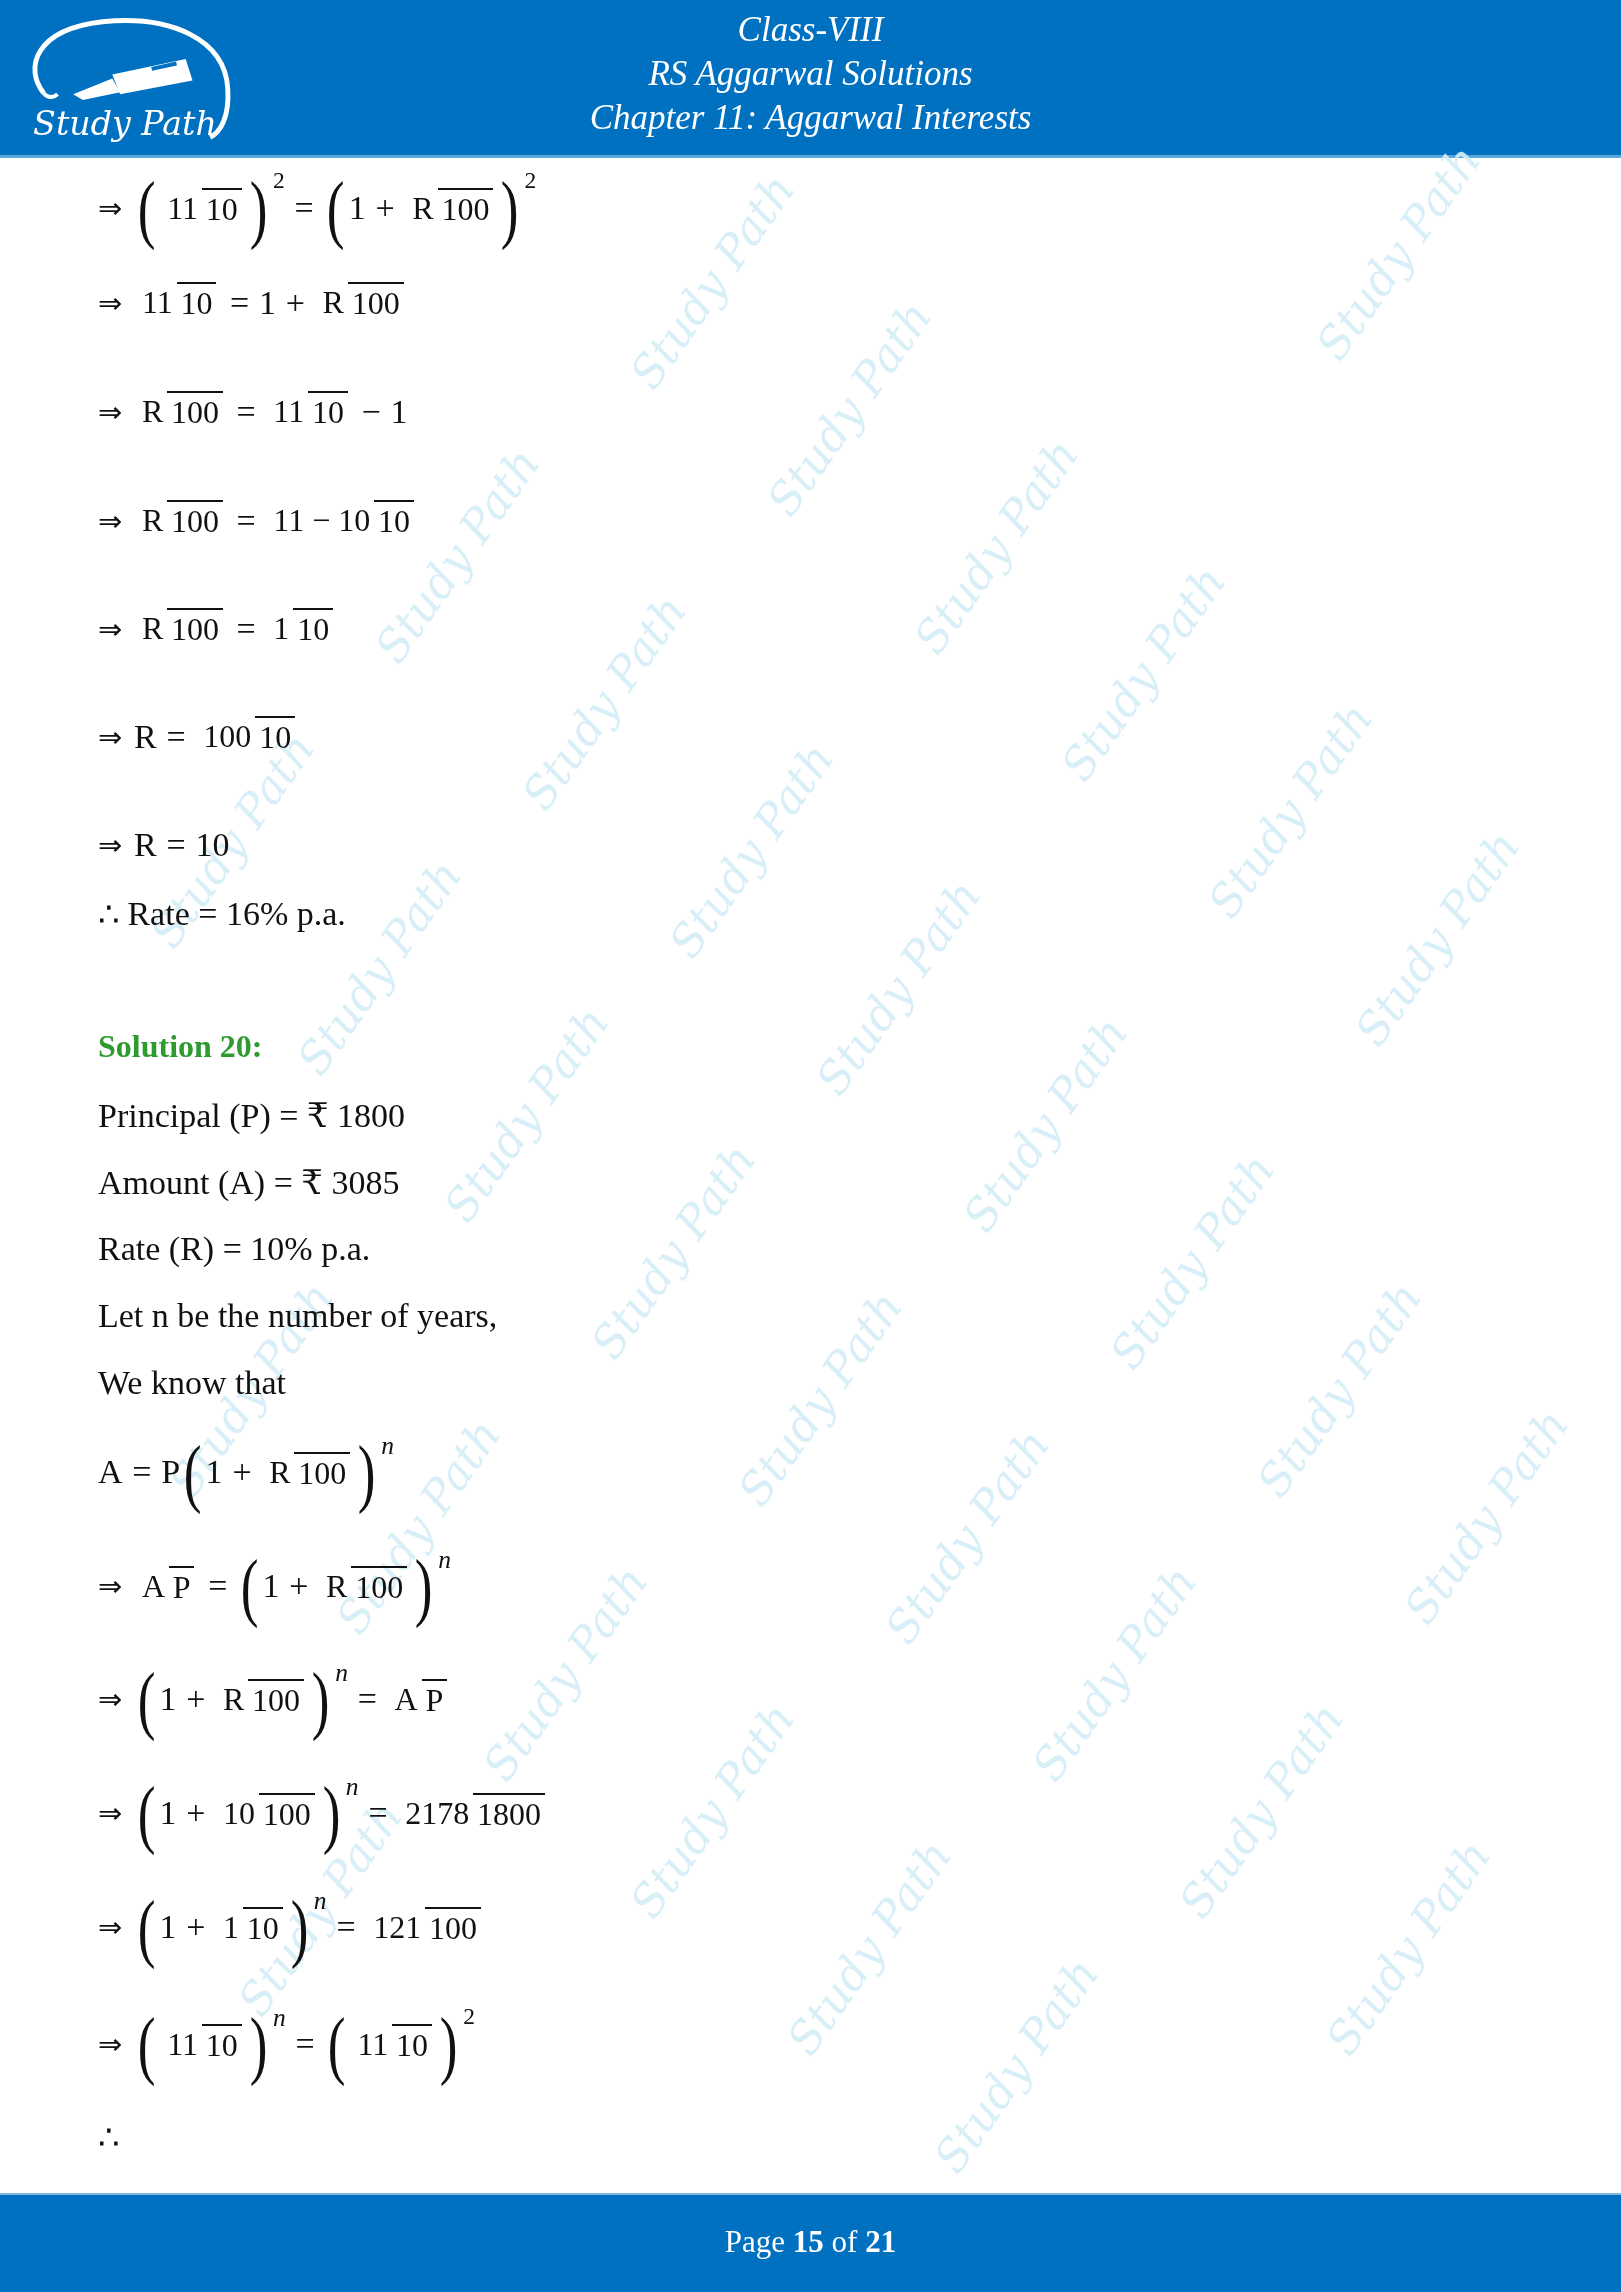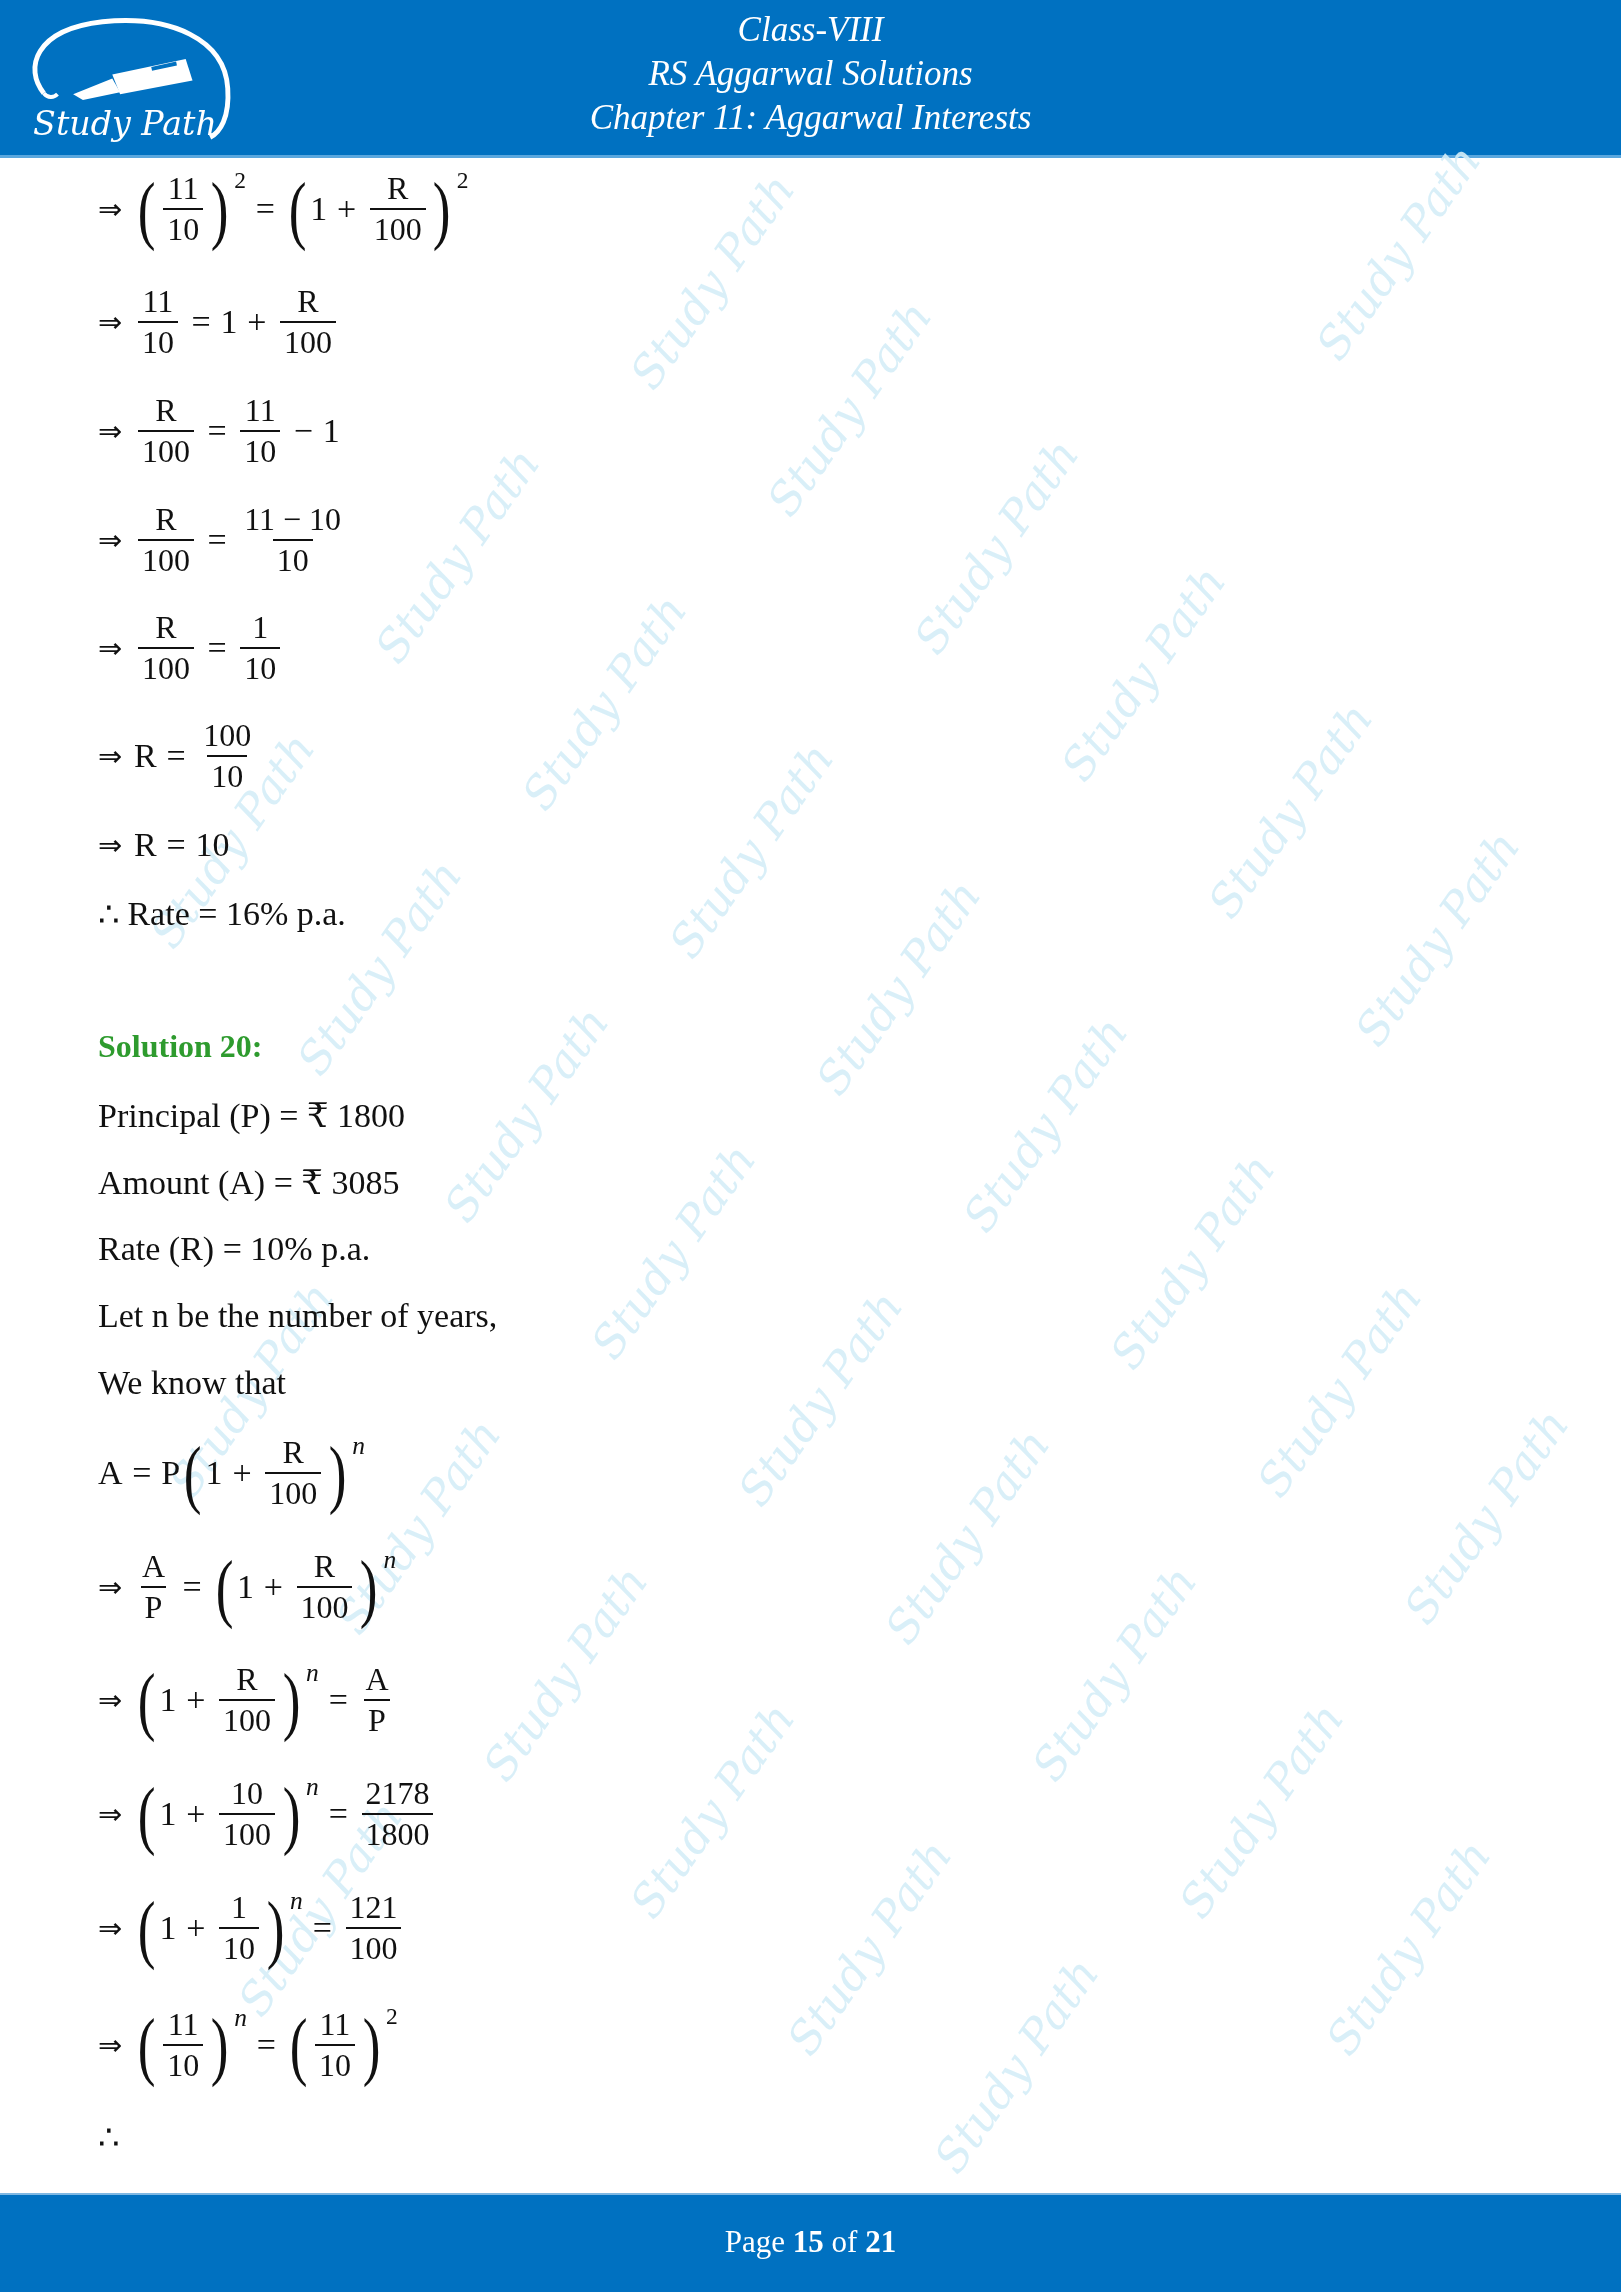--- a/index.html
+++ b/index.html
@@ -31,21 +31,21 @@
     font-size:45px; white-space:nowrap; opacity:0.9;
   }
 
   .content { position:absolute; left:98px; top:0; width:1421px; }
   .line {
     position:absolute; left:0; display:flex; align-items:center;
     font-size:34px; white-space:nowrap;
   }
   .op { margin:0 9.8px; }
   .arrow { margin-right:11.8px; font-family:"DejaVu Sans", sans-serif; font-size:29px; }
-  .frac { display:inline-flex; flex-direction:column; align-items:center; vertical-align:middle; margin:0 3.9px; }
+  .frac { display:inline-flex; flex-direction:row; align-items:center; vertical-align:middle; margin:0 3.9px; }
   .frac .num { font-size:32px; line-height:39px; padding:0 3.9px; }
   .frac .den { font-size:32px; line-height:39px; padding:0 3.9px; border-top:2.9px solid #111; }
   .paren { font-size:76px; line-height:78px; font-weight:100; transform:scaleX(0.7); display:inline-block; }
   .sup { font-size:23.5px; align-self:flex-start; margin-top:-2px; margin-left:2px; }
   .sup.it { font-style:italic; font-size:25.5px; }
   .heading { color:#2e9b2e; font-weight:bold; font-size:32px; }
 </style>
 </head>
 <body>
 

